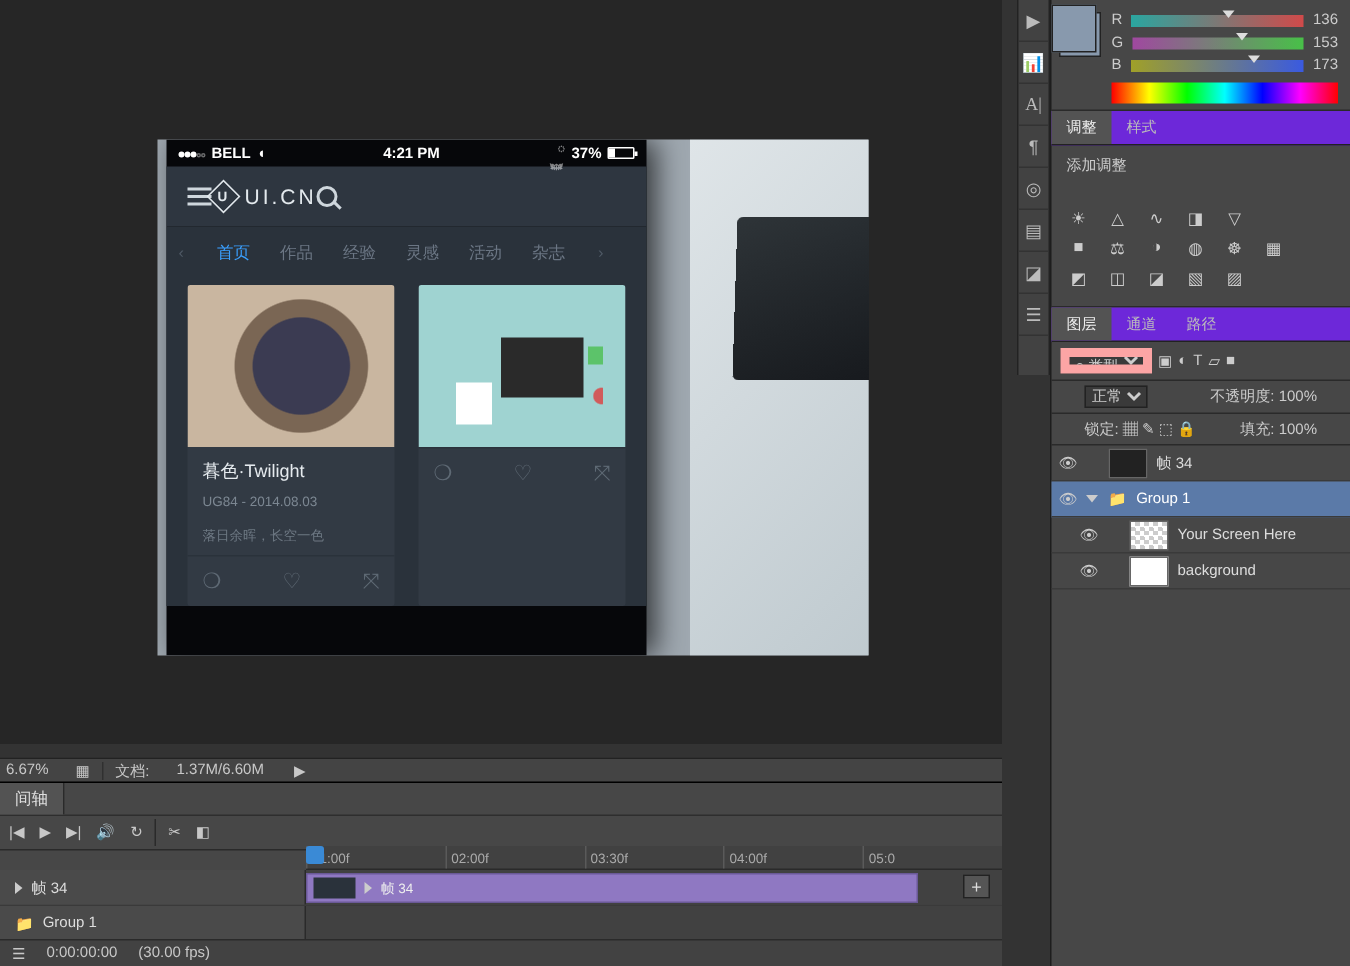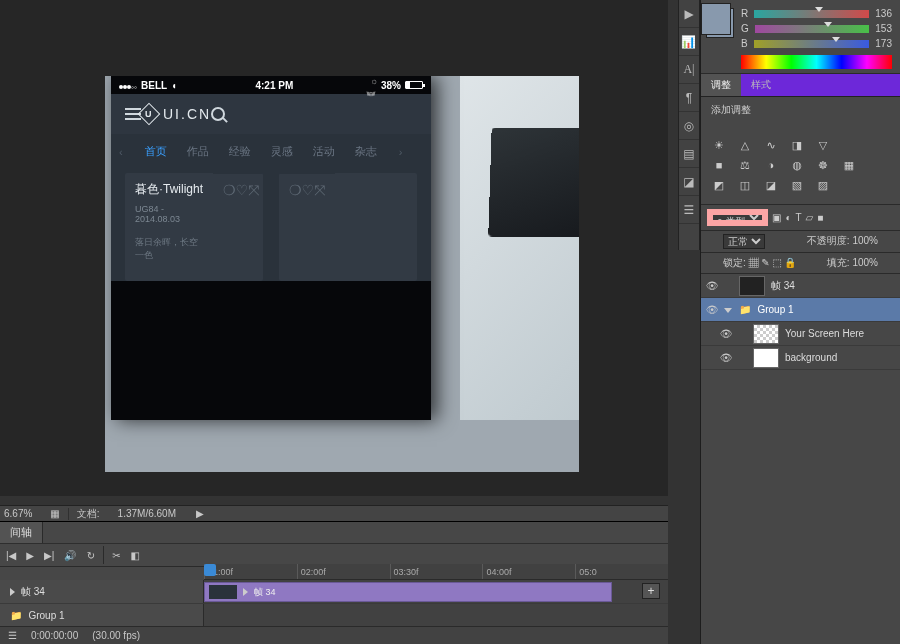--- a/index.html
+++ b/index.html
@@ -1,20 +1,20 @@
 <!DOCTYPE html>
 <html><head>
 <meta charset="utf-8">
 <style>
 *{margin:0;padding:0;box-sizing:border-box;font-family:"Helvetica Neue",Arial,sans-serif;-webkit-font-smoothing:antialiased}
 body{background:#333;width:900px;height:644px;overflow:hidden;position:relative;color:#ccc;font-size:11px}
 
 
 .canvas{position:absolute;left:0;top:0;width:668px;height:496px;background:#262626}
-.mockup{position:absolute;left:105px;top:76px;width:474px;height:396px;background:#9fa8b0;overflow:hidden}
+.mockup{position:absolute;left:105px;top:93px;width:474px;height:344px;background:#9fa8b0;overflow:hidden}
 .mac{position:absolute;left:355px;top:0;width:260px;height:344px;background:linear-gradient(135deg,#dfe5e8,#b6c2c8)}
 .mac::before{content:"";position:absolute;left:30px;top:50px;width:180px;height:110px;background:linear-gradient(160deg,#2e3438,#121418);border-radius:4px;transform:perspective(400px) rotateX(8deg)}
 .phone{position:absolute;left:6px;top:0;width:320px;height:344px;background:#06070a;box-shadow:6px 0 18px rgba(0,0,0,.7)}
 
 .statusbar{height:18px;display:flex;align-items:center;justify-content:space-between;padding:0 8px;color:#fff;font-size:10px;font-weight:600}
 .statusbar .left,.statusbar .right{display:flex;align-items:center;gap:4px}
 .dots span{display:inline-block;width:4px;height:4px;border-radius:50%;background:#fff;opacity:.4}
 .dots span.on{opacity:1}
 .dots span.ring{background:none;border:1px solid #fff;width:3px;height:3px}
 .batt{display:inline-block;width:18px;height:8px;border:1px solid #fff;border-radius:1px;position:relative}
@@ -29,21 +29,21 @@
 .brand .u::before{content:"U";transform:rotate(-45deg);font-size:9px;font-weight:700}
 .mag{width:14px;height:14px;border:2px solid #cfd7dd;border-radius:50%;position:relative}
 .mag::after{content:"";position:absolute;width:6px;height:2px;background:#cfd7dd;right:-5px;bottom:-2px;transform:rotate(45deg)}
 
 .tabs{display:flex;align-items:center;gap:20px;padding:10px 6px;font-size:11px;color:#6b7684;background:#2a323b}
 .tabs .chev{color:#4f5a66;padding:0 2px}
 .tabs .active{color:#3aa0ff}
 .tabs a{cursor:pointer}
 
 .cards{display:flex;gap:16px;padding:4px 14px 0;background:#2a323b}
-.card{width:140px;background:#323a44;border-radius:2px;overflow:hidden;display:flex;flex-direction:row}
+.card{width:140px;background:#323a44;border-radius:2px;overflow:hidden;display:flex;flex-direction:column}
 .thumb{height:108px;background:#ddd}
 .thumb.watch{background:radial-gradient(circle at 55% 50%, #3b3b52 0 32px, #7a6654 33px 44px, #c9b6a0 45px);}
 .thumb.desk{background:#9fd3d1;position:relative}
 .thumb.desk::before{content:"";position:absolute;left:15px;top:15px;right:15px;bottom:15px;background:
  linear-gradient(#2a2a2a,#2a2a2a) 40px 20px/55px 40px no-repeat,
  linear-gradient(#5cc36a,#5cc36a) 98px 26px/12px 12px no-repeat,
  radial-gradient(#d15b5b 5px,transparent 6px) 100px 52px/14px 14px no-repeat,
  linear-gradient(#fff,#fff) 10px 50px/24px 30px no-repeat}
 .cbody{padding:8px 10px 6px;display:flex;flex-direction:column;gap:6px}
 .title{color:#e6ebef;font-size:12px;white-space:nowrap;overflow:hidden;text-overflow:ellipsis}
@@ -120,21 +120,21 @@
     <div class="phone">
       <div class="statusbar">
         <div class="left">
           <span class="dots"><span class="on"></span><span class="on"></span><span class="on"></span><span class="ring"></span><span class="ring"></span></span>
           <span>BELL</span>
           <span>◖</span>
         </div>
         <span>4:21 PM</span>
         <div class="right">
           <span style="opacity:.5">࿆</span>
-          <span>38%</span>
+          <span>37%</span>
           <span class="batt">
               <i></i>
             </span>
         </div>
       </div>
       <div class="appbar">
         <div class="hamb">
             <span></span>
             <span></span>
             <span></span>
@@ -303,20 +303,25 @@
     </div>
     <div class="irow">
       <span>◩</span>
         <span>◫</span>
         <span>◪</span>
         <span>▧</span>
         <span>▨</span>
     </div>
   </div>
 
+  <div class="ptabs">
+    <span class="active">图层</span>
+    <span>通道</span>
+    <span>路径</span>
+  </div>
   <div class="lopts">
     <select><option>ρ 类型</option></select>
     <span>▣</span>
     <span>◐</span>
     <span>T</span>
     <span>▱</span>
     <span>■</span>
   </div>
   <div class="lprops">
     <select style="background:#3a3a3a;color:#ccc;border:1px solid #222;font-size:10px"><option>正常</option></select>

